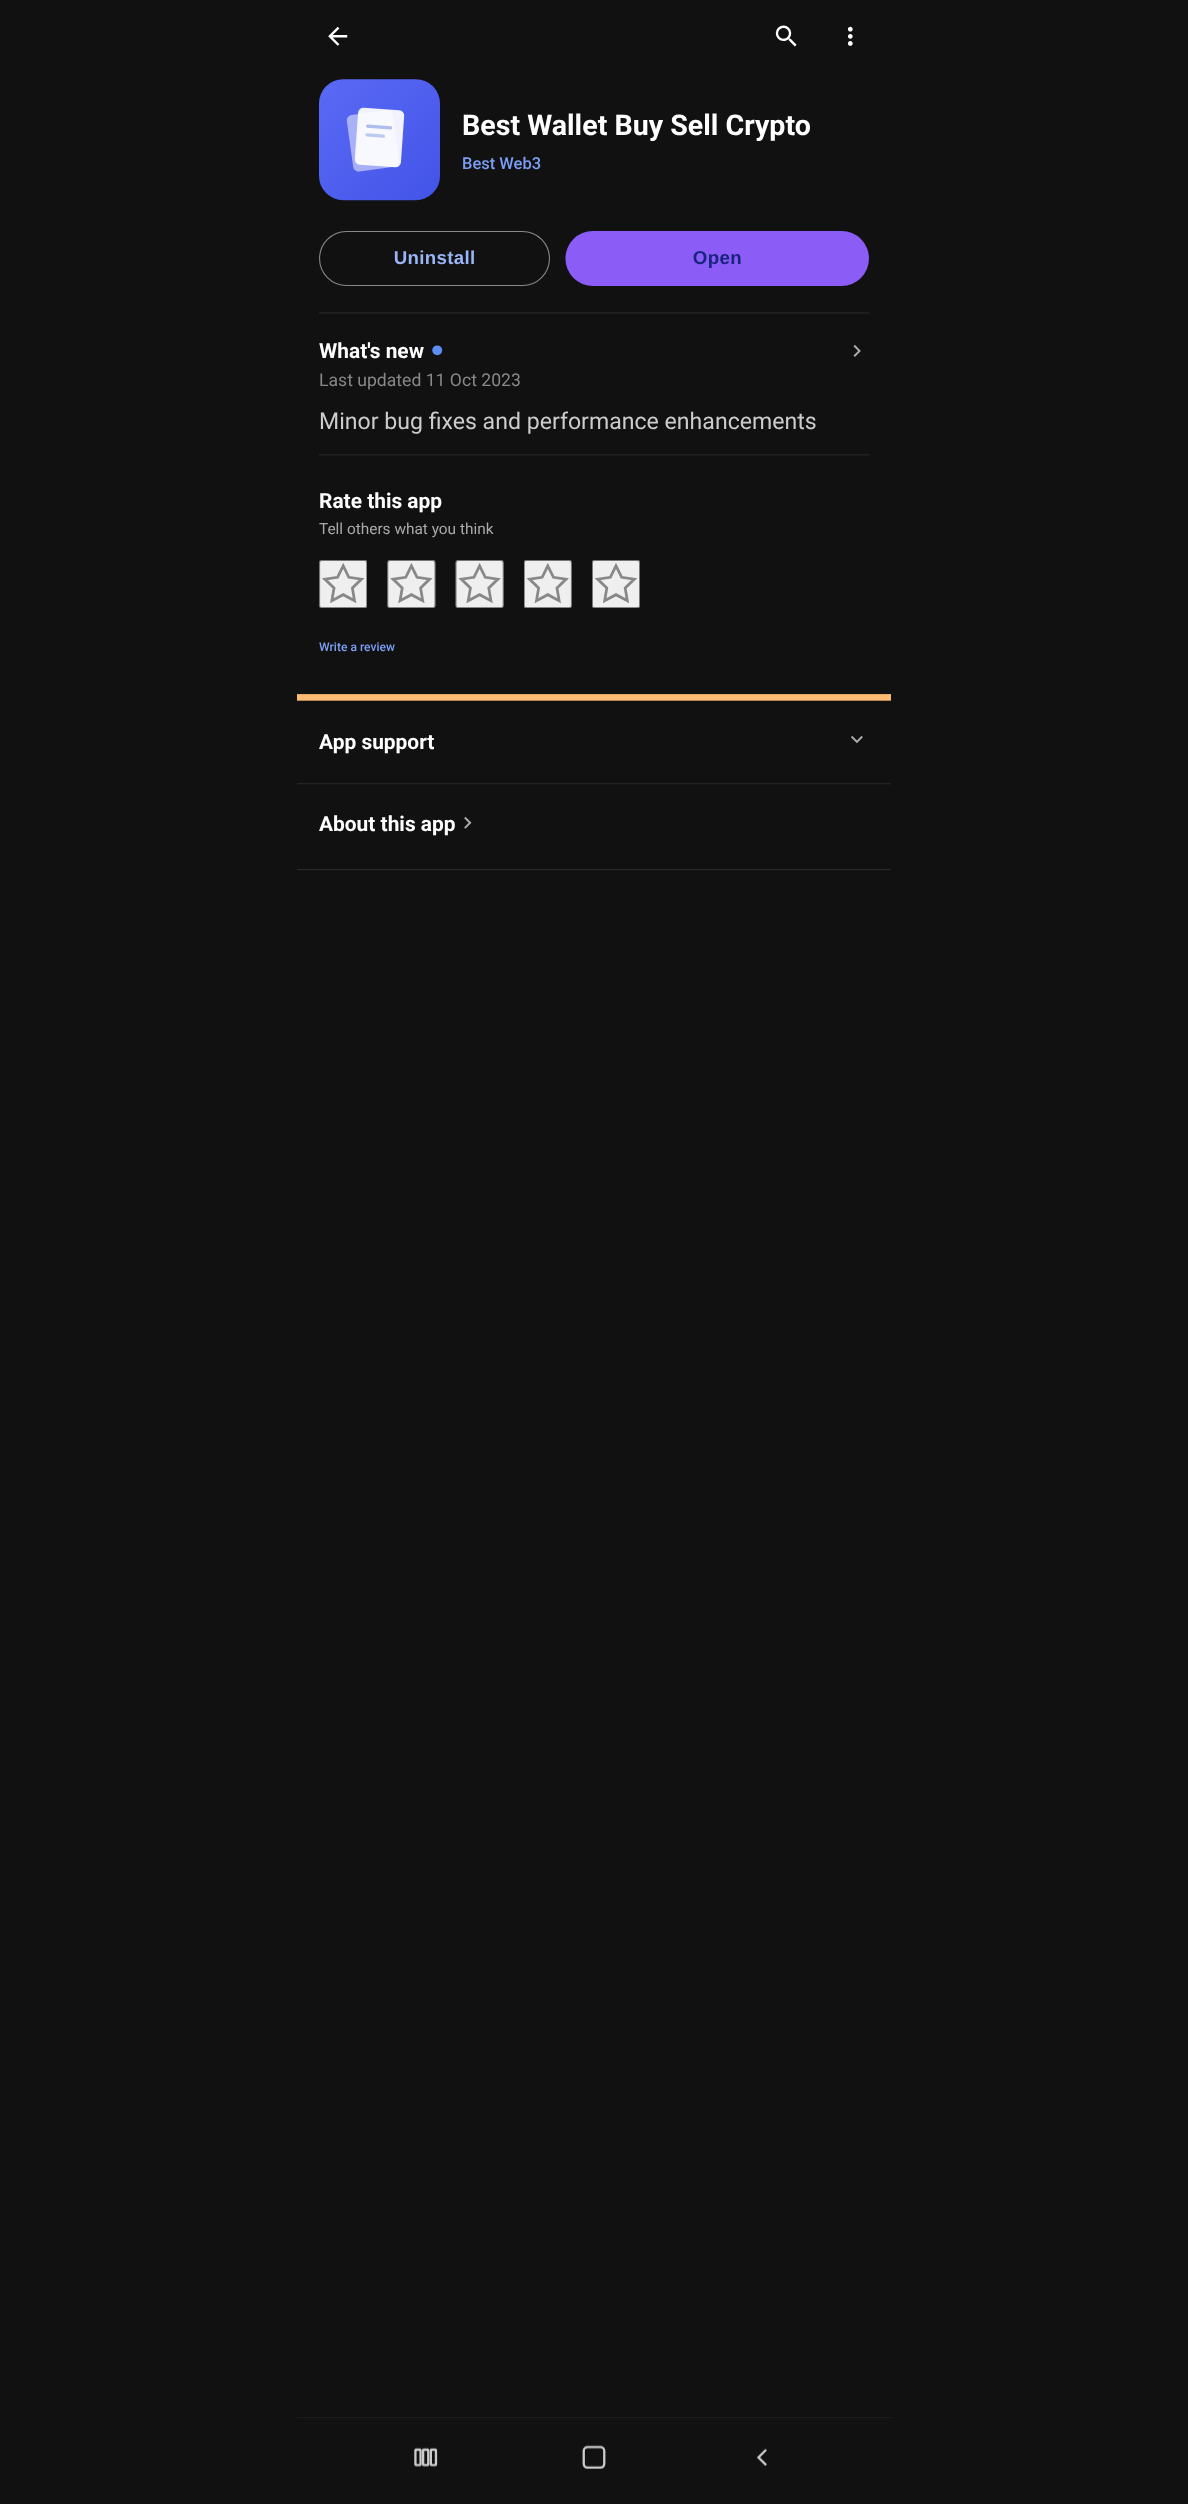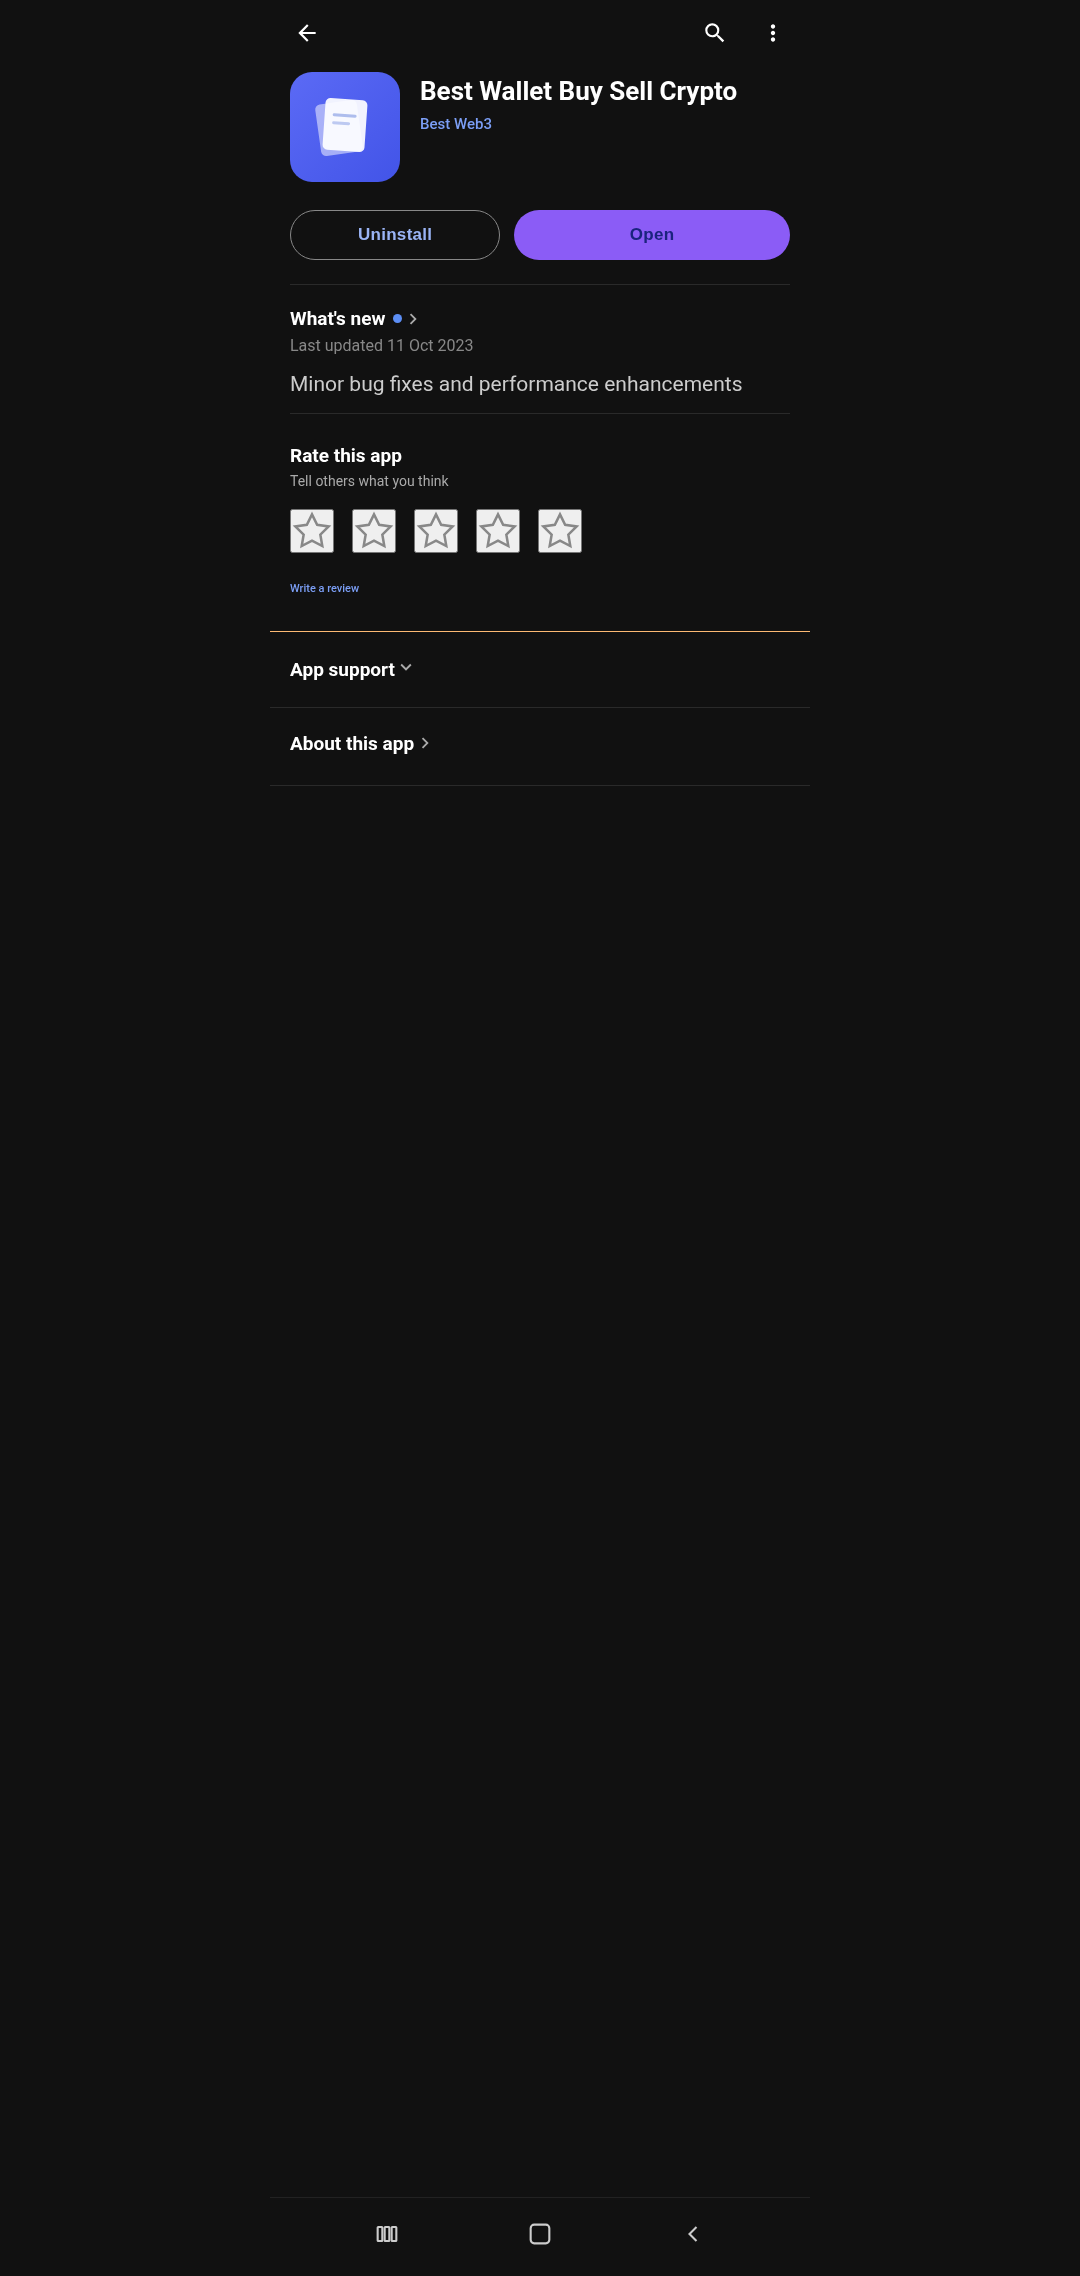--- a/index.html
+++ b/index.html
@@ -51,21 +51,21 @@
       padding: 4px;
     }
 
     .back-icon svg, .search-icon svg, .more-icon svg {
       fill: #ffffff;
     }
 
     
     .app-header {
       display: flex;
-      align-items: flex-start;
+      align-items: center;
       padding: 10px 20px 20px 20px;
       gap: 20px;
     }
 
     .app-icon {
       width: 110px;
       height: 110px;
       border-radius: 22px;
       background: linear-gradient(135deg, #5b6af5 0%, #4254e8 100%);
       flex-shrink: 0;
@@ -142,21 +142,21 @@
     }
 
     
     .whats-new-section {
       padding: 22px 20px 12px 20px;
     }
 
     .section-header {
       display: flex;
       align-items: center;
-      justify-content: flex-start;
+      justify-content: space-between;
       margin-bottom: 6px;
     }
 
     .section-header-left {
       display: flex;
       align-items: center;
       gap: 8px;
     }
 
     .section-title {
@@ -236,25 +236,25 @@
       font-weight: 500;
       cursor: pointer;
       text-decoration: none;
       display: inline-block;
       margin-bottom: 10px;
     }
 
     
     .app-support-section {
       padding: 24px 20px;
-      border-top: 1px solid #fdba74;
+      border-top: 6px solid #fdba74;
       border-bottom: 1px solid #2a2a2a;
       display: flex;
       align-items: center;
-      justify-content: flex-start;
+      justify-content: space-between;
       cursor: pointer;
       margin-top: 16px;
     }
 
     .app-support-title {
       font-size: 19px;
       font-weight: 700;
       color: #ffffff;
     }
 

